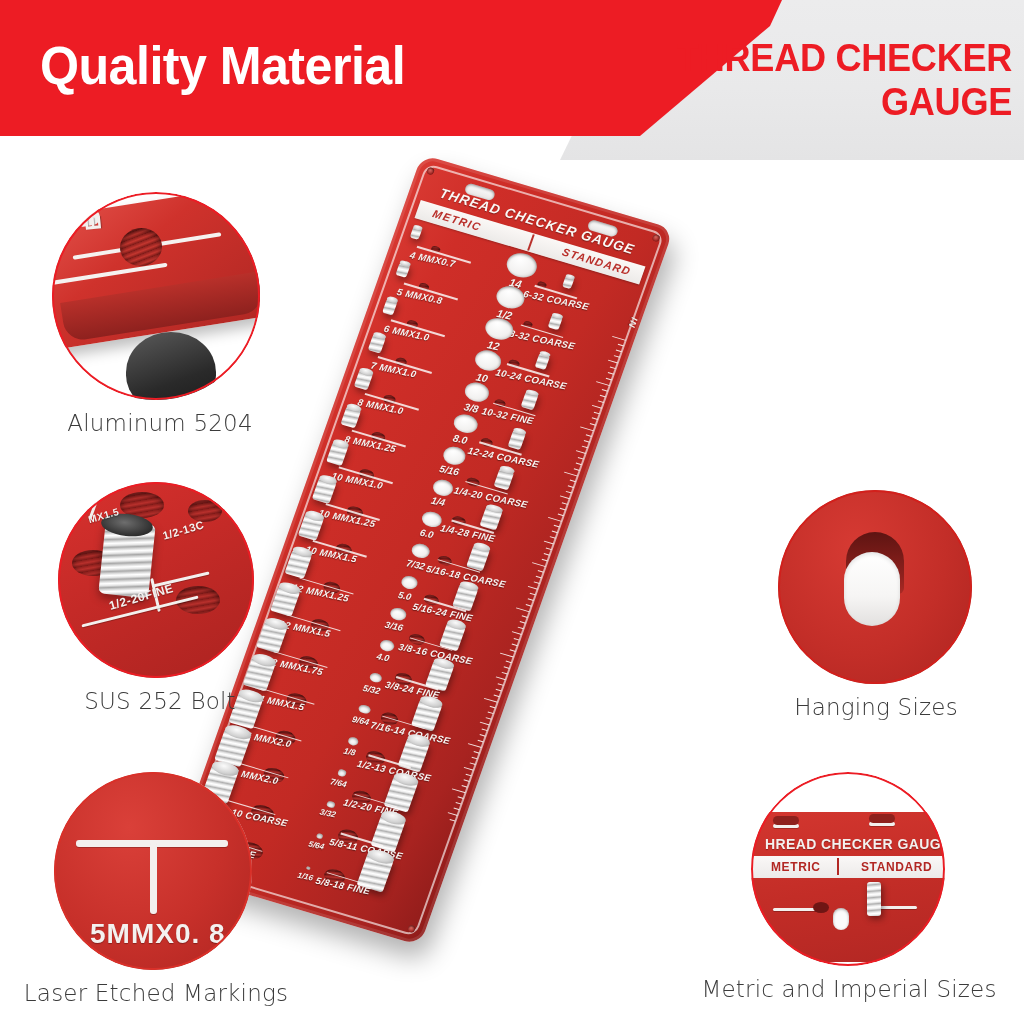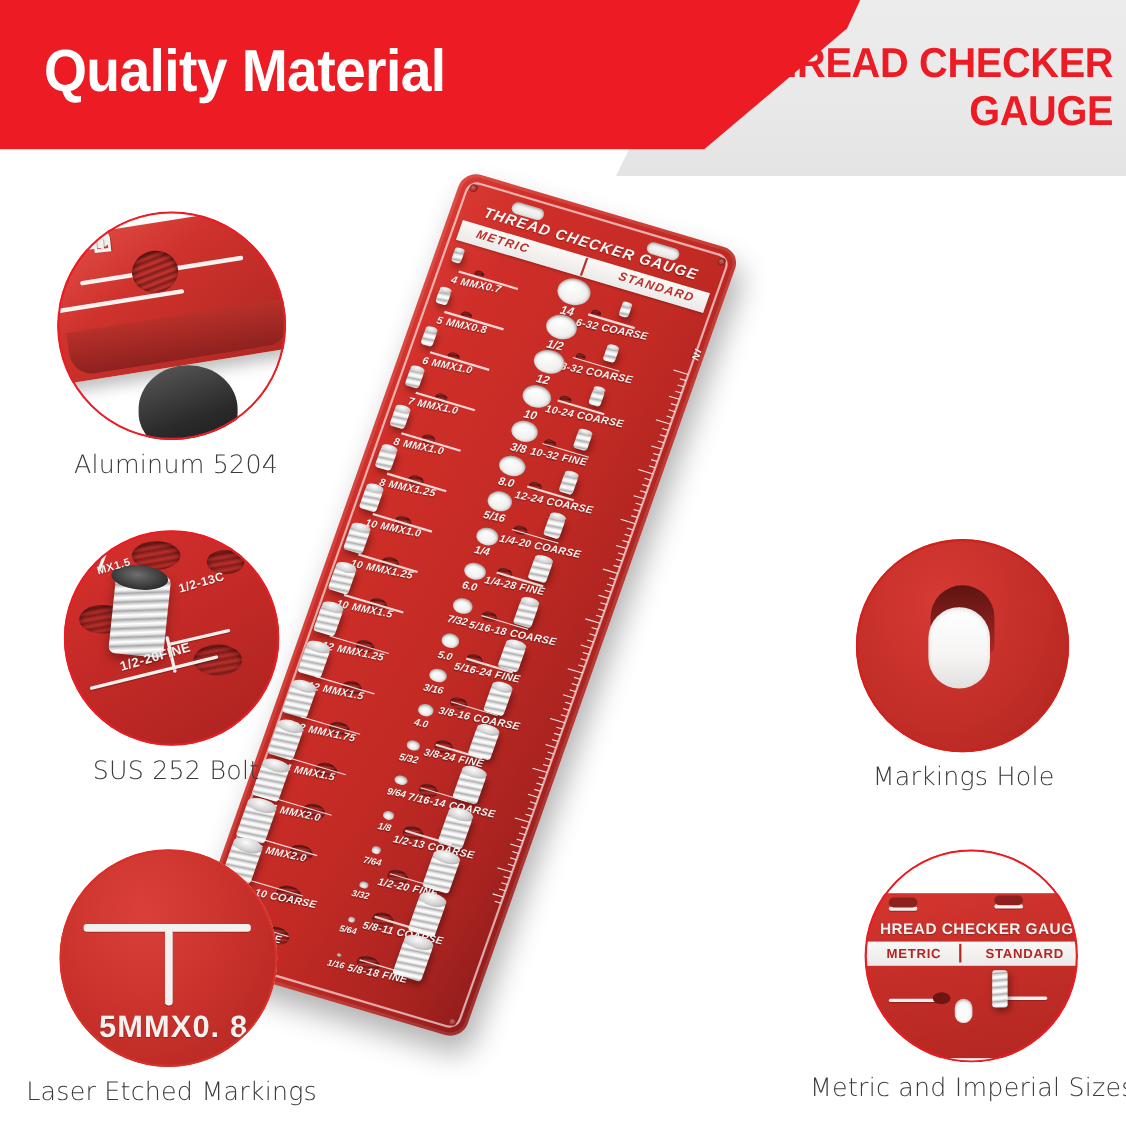--- a/index.html
+++ b/index.html
@@ -533,24 +533,24 @@
   <div class="callout" style="left:778px;top:490px;width:196px;height:250px;">
     <div class="bubble" style="width:194px;height:194px;">
       <div class="ph" style="background:radial-gradient(ellipse at 40% 30%,#d63a33 0%,#c32e28 55%,#ad2420 100%);"></div>
       <div style="position:absolute;left:68px;top:42px;width:58px;height:62px;border-radius:29px 29px 6px 6px;
                   background:linear-gradient(180deg,#5e1412 0%,#8e211d 70%,#ab2a25 100%);"></div>
       <div style="position:absolute;left:66px;top:62px;width:56px;height:74px;border-radius:28px;
                   background:linear-gradient(180deg,#ffffff 0%,#f6f5f4 60%,#e2e0df 100%);
                   box-shadow:inset 0 2px 4px rgba(0,0,0,.12);"></div>
       <div class="ring" style="width:194px;height:194px;border-color:#D2201C;"></div>
     </div>
-    <div class="cap" style="top:204px;">Markings Hole</div>
-  </div>
-
-  <div class="callout" style="left:786px;top:772px;width:196px;height:250px;">
+    <div class="cap" style="top:204px;">Hanging Sizes</div>
+  </div>
+
+  <div class="callout" style="left:751px;top:772px;width:196px;height:250px;">
     <div class="bubble" style="width:194px;height:194px;">
       <div class="ph" style="background:#ffffff;"></div>
       <div style="position:absolute;left:-6px;top:40px;width:210px;height:150px;
                   background:linear-gradient(170deg,#d3362f 0%,#c32d27 50%,#b22723 100%);"></div>
       <div class="etch" style="left:22px;top:52px;width:26px;height:4px;"></div>
       <div class="etch" style="left:118px;top:50px;width:26px;height:4px;"></div>
       <div style="position:absolute;left:22px;top:44px;width:26px;height:9px;border-radius:5px;
                   background:#8e211d;"></div>
       <div style="position:absolute;left:118px;top:42px;width:26px;height:9px;border-radius:5px;
                   background:#8e211d;"></div>

